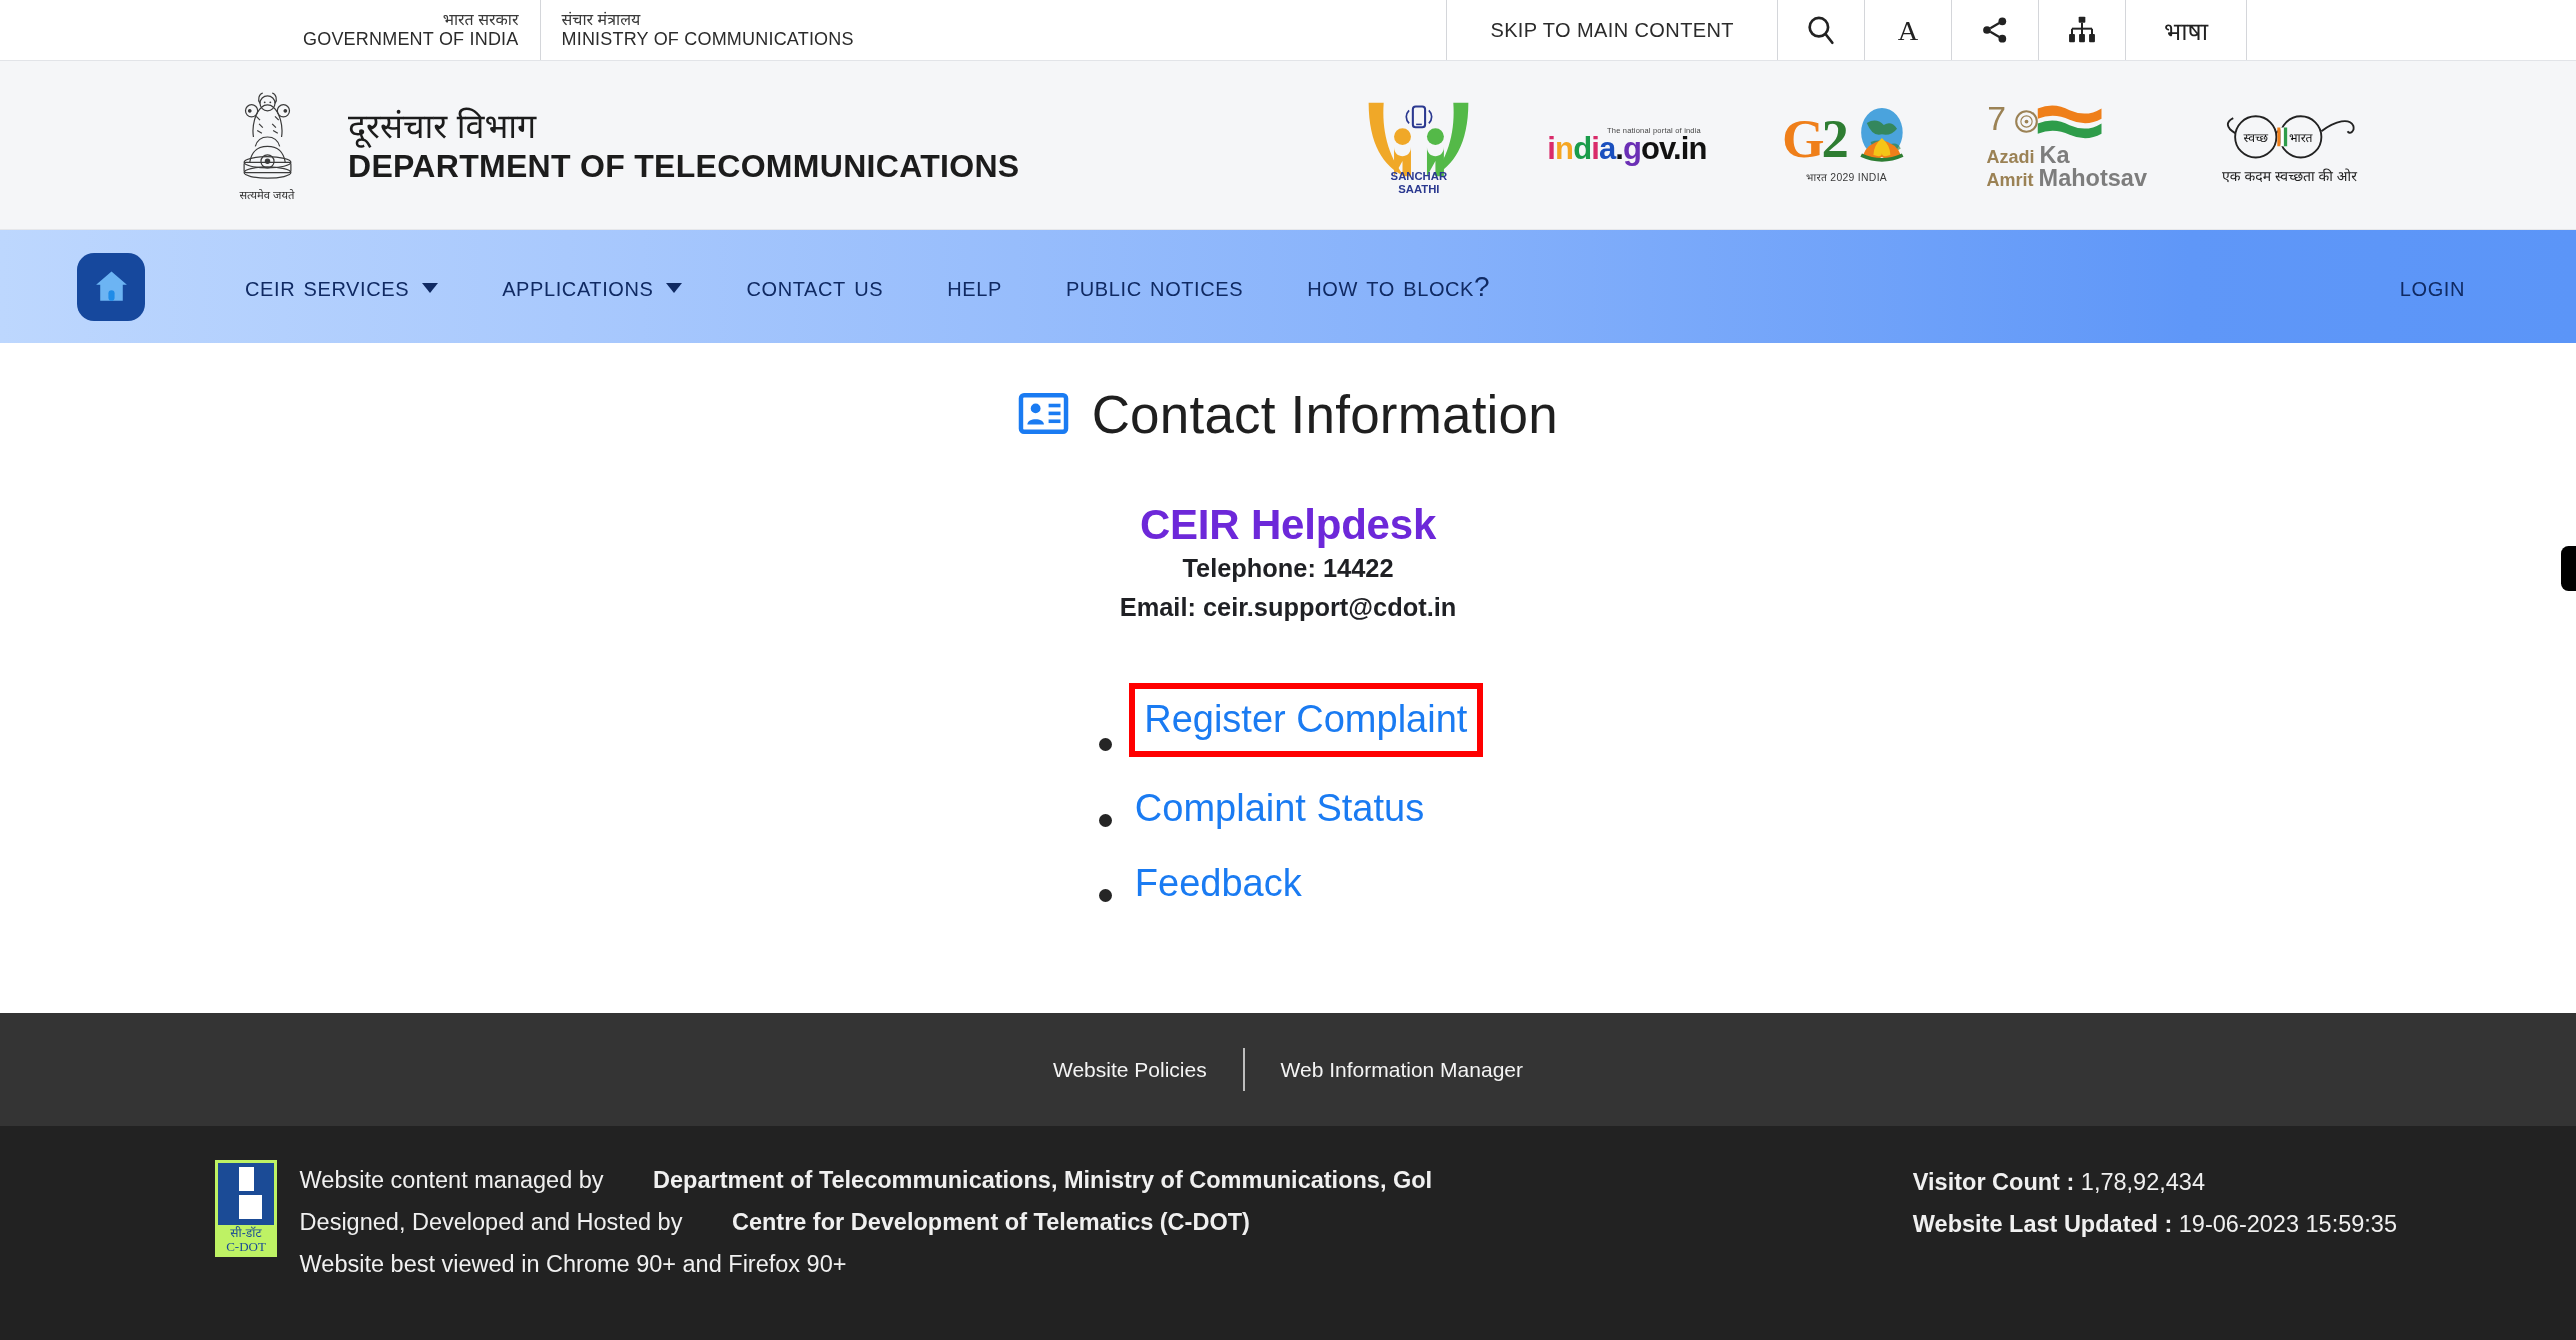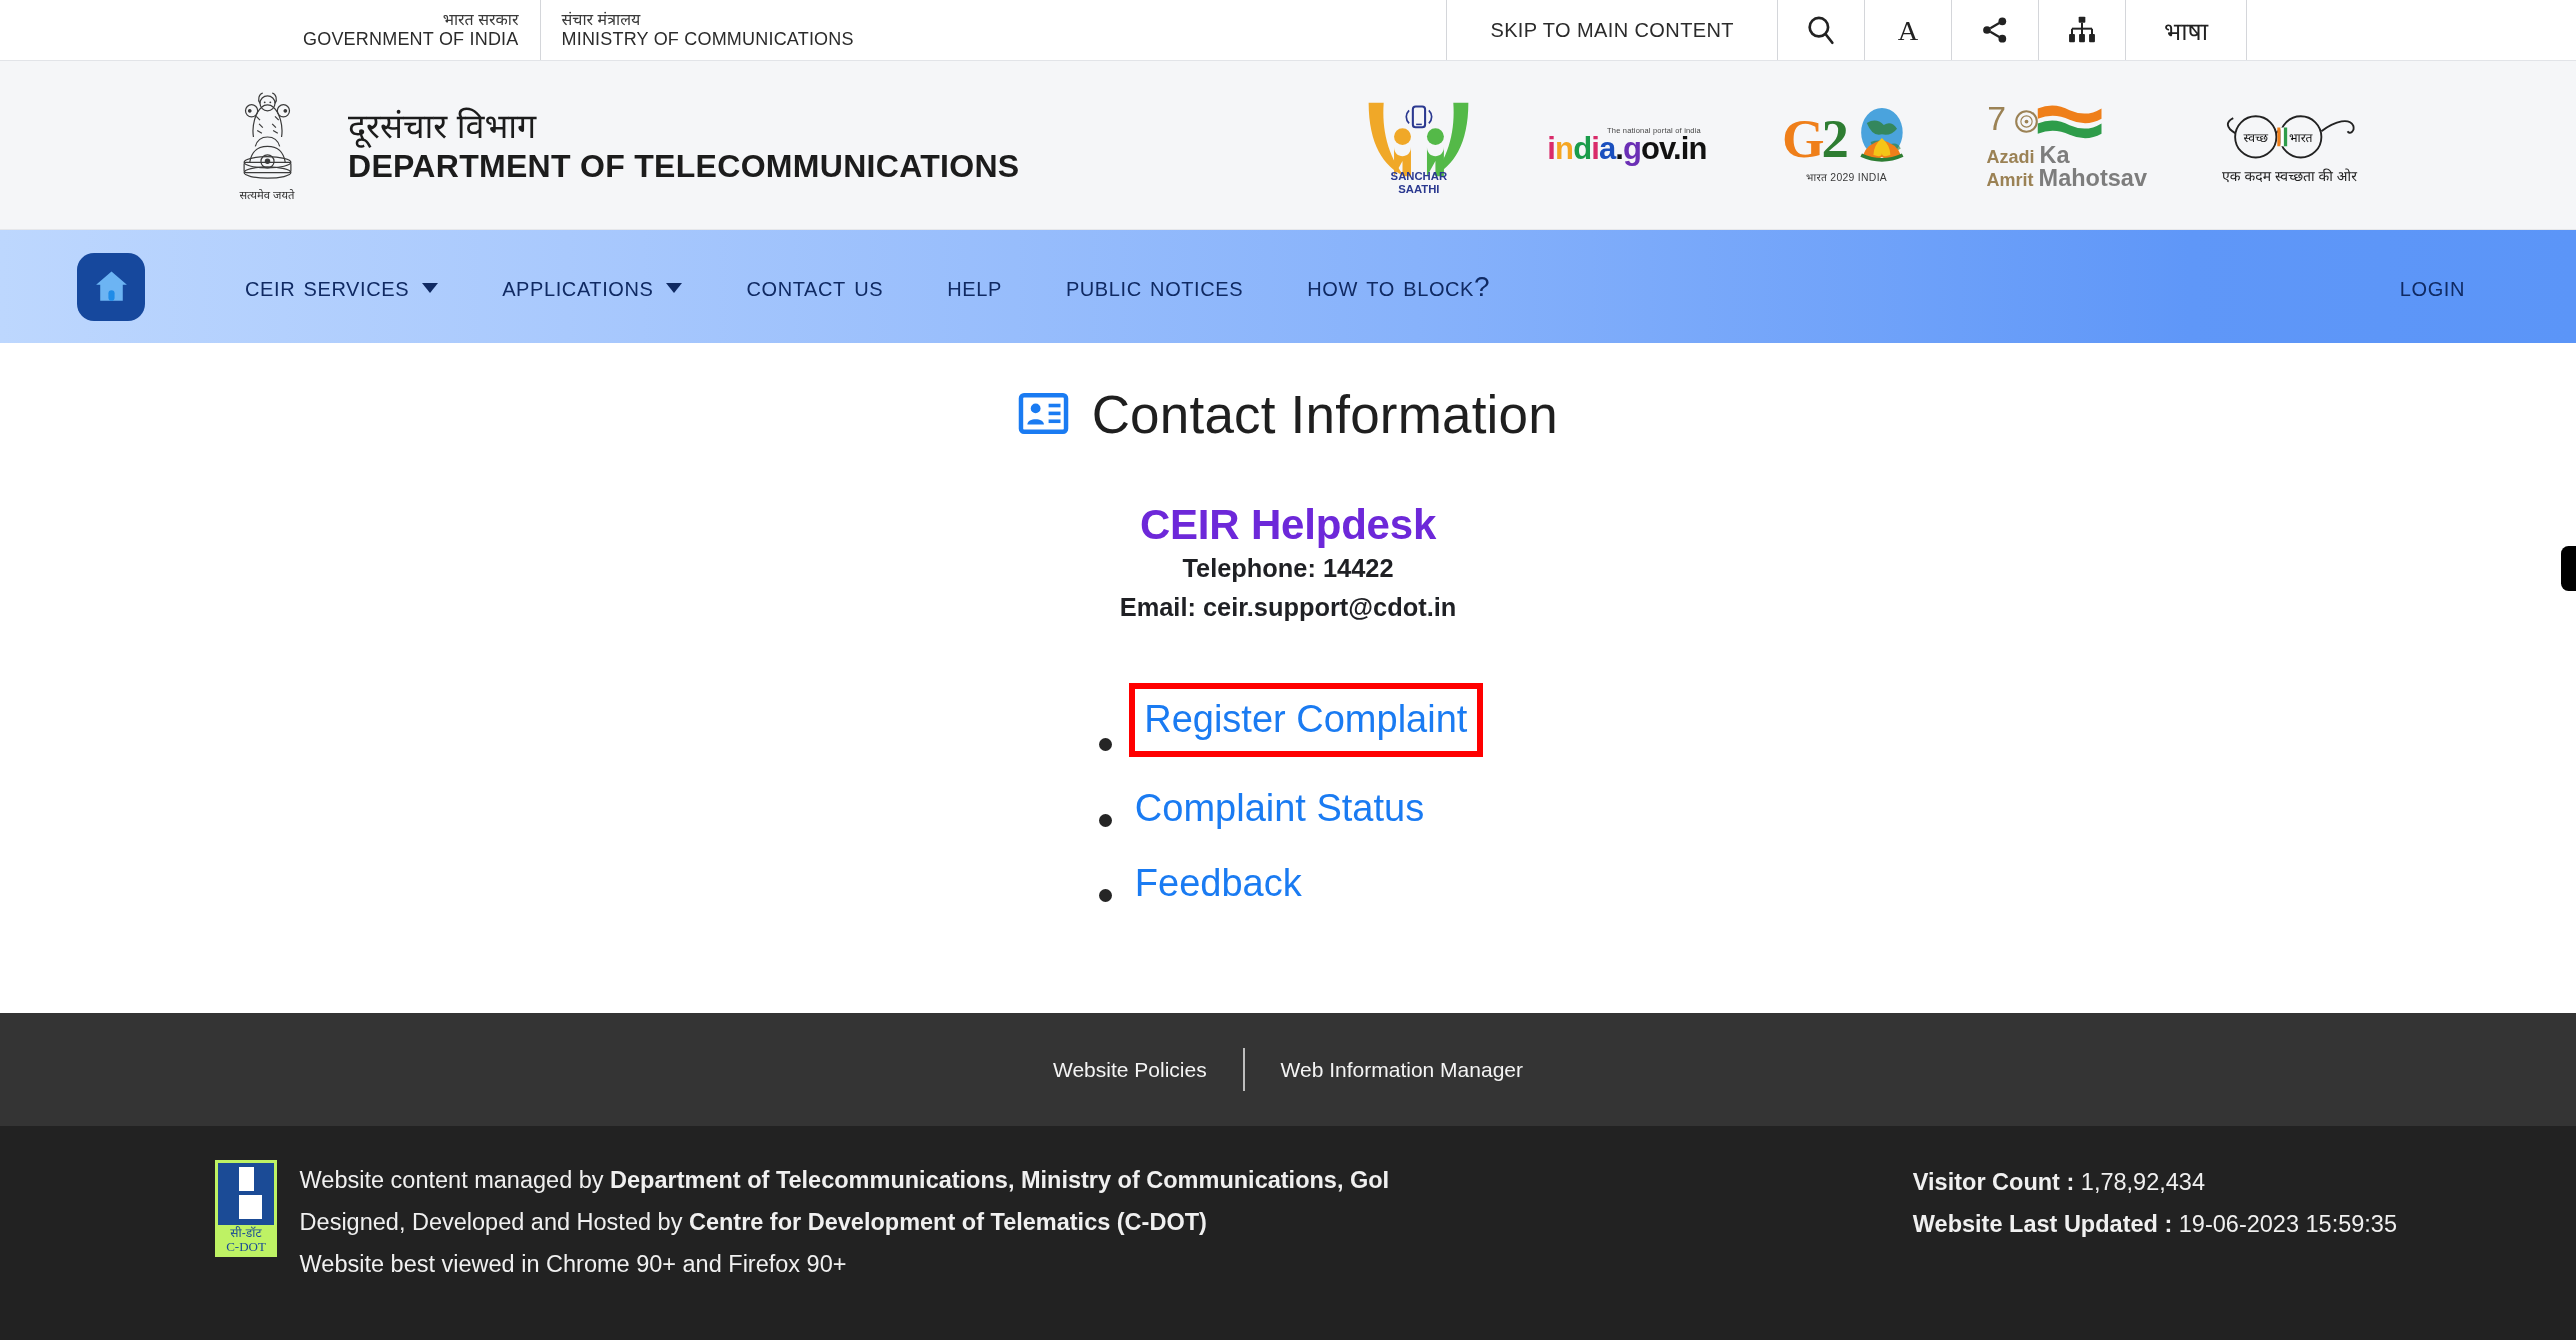--- a/index.html
+++ b/index.html
@@ -366,21 +366,21 @@
   .cdot-en { font-size: 13px; color: #1b4b96; line-height: 1.1; font-family: "Liberation Serif", serif; }
   .footer-text {
     margin-left: 22.6px;
     color: #f0f0f0;
   }
   .footer-text p {
     font-size: 23.5px;
     line-height: 1.78;
     white-space: nowrap;
   }
-  .footer-text b { font-weight: bold; }
+  .footer-text b { font-weight: bold; margin-left: 43px; }
   .footer-stats {
     margin-left: auto;
     margin-right: 179px;
     color: #f0f0f0;
     text-align: left;
     padding-top: 1.9px;
   }
   .footer-stats p {
     font-size: 23.5px;
     line-height: 1.78;

